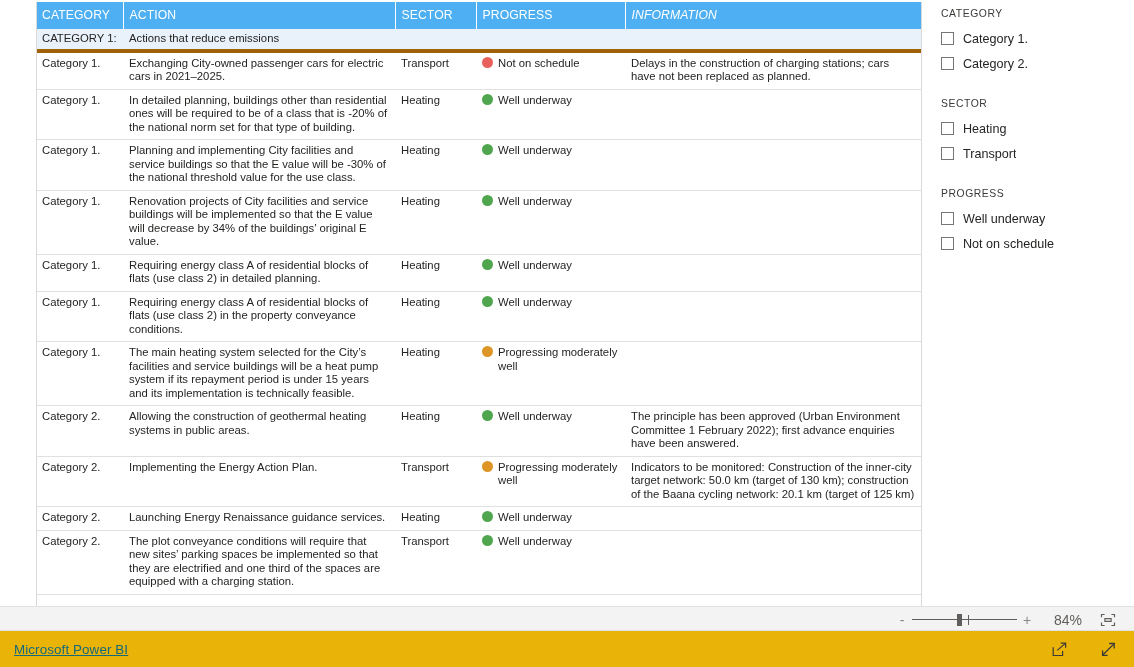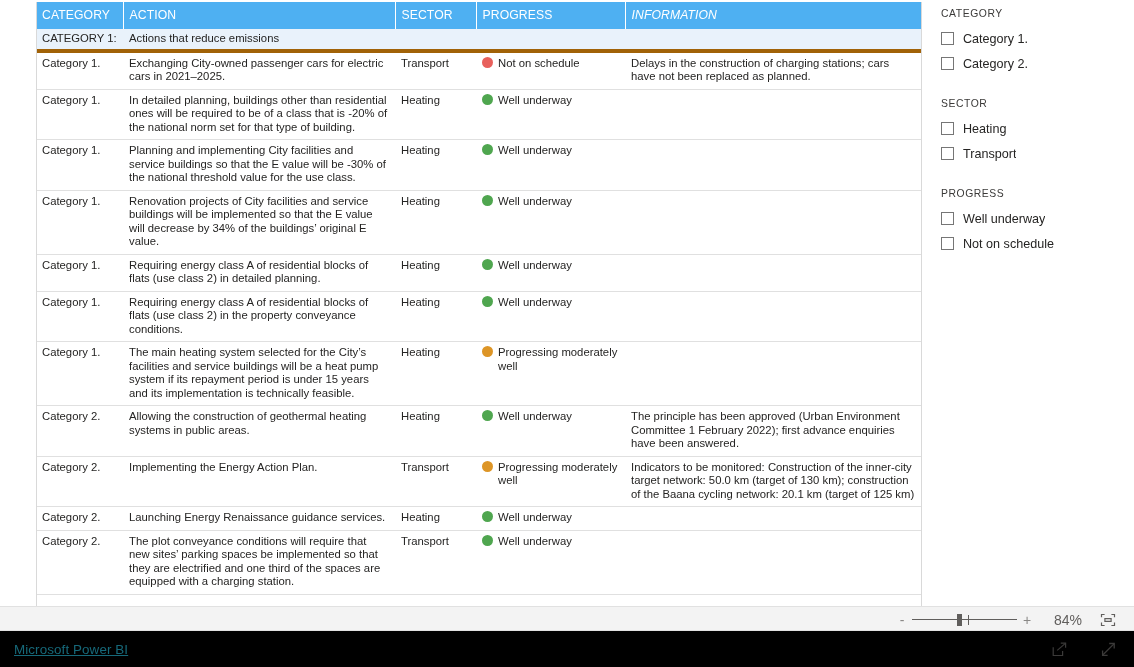--- a/index.html
+++ b/index.html
@@ -164,21 +164,21 @@
     margin-left: 18px;
     width: 16px; height: 14px;
     position: relative;
   }
   .fitbtn svg { display: block; }
 
   #footerbar {
     position: absolute;
     left: 0; top: 631px;
     width: 1134px; height: 36px;
-    background: #000000;
+    background: #eab308;
     display: flex;
     align-items: center;
   }
   #brandlink {
     margin-left: 14px;
     font-size: 13.4px;
     color: #16697a;
     text-decoration: underline;
     letter-spacing: .1px;
   }

